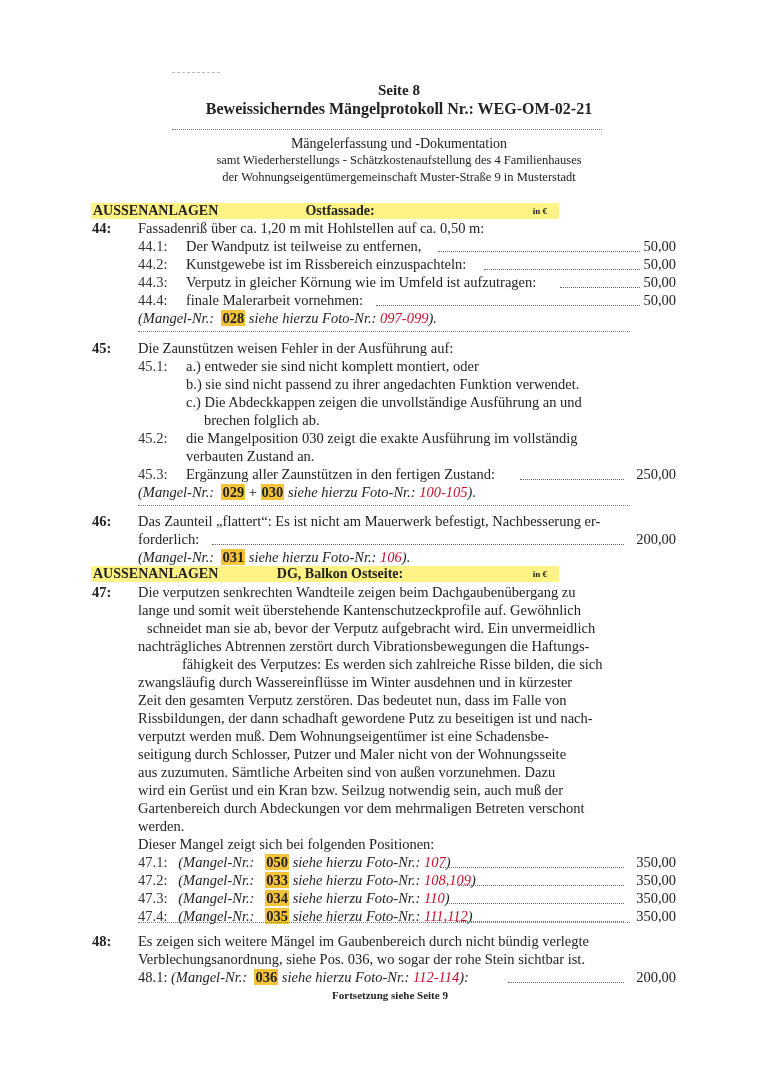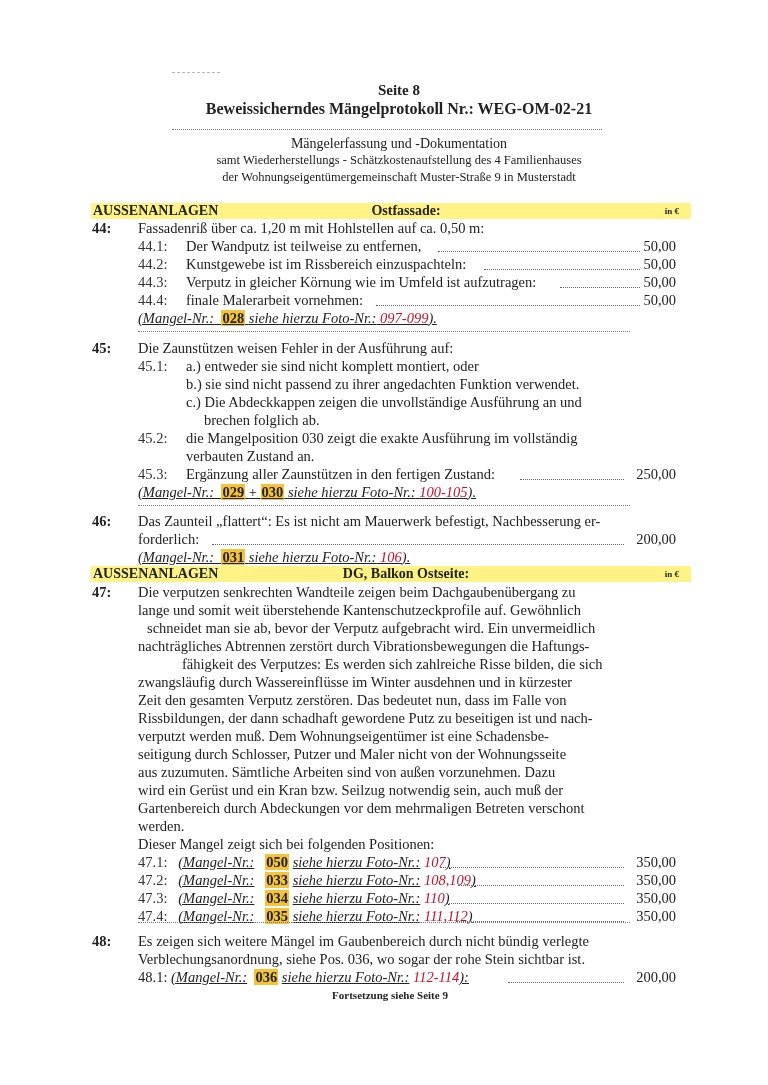--- a/index.html
+++ b/index.html
@@ -7,31 +7,31 @@
          font-family:"Liberation Serif", "DejaVu Serif", serif; color:#222; }
   .scan-mark { position:absolute; left:172px; top:72px; width:48px; height:2px; border-top:1px dashed #bbb; }
   .hdr { position:absolute; left:0; width:768px; text-align:center; }
   .page-no { top:82px; font-weight:bold; font-size:15px; left:15px; }
   .doc-title { top:100px; font-weight:bold; font-size:16px; left:15px; }
   .rule { position:absolute; left:172px; width:430px; border-top:1px dotted #777; }
   .sub1 { top:136px; font-size:14px; left:15px; }
   .sub2 { top:153px; font-size:12.5px; left:15px; }
   .sub3 { top:170px; font-size:12.5px; left:15px; }
 
-  .section-bar { position:absolute; left:91px; width:600px; height:16px; background:#fff385; font-weight:bold; font-size:14px; }
+  .section-bar { position:absolute; left:91px; width:468px; height:16px; background:#fff385; font-weight:bold; font-size:14px; }
   .section-bar .cat { position:absolute; left:2px; top:0; line-height:16px; }
   .section-bar .loc { position:absolute; left:0; width:100%; text-align:center; top:0; line-height:16px; padding-left:30px; box-sizing:border-box; }
   .section-bar .unit { position:absolute; right:12px; top:1px; font-size:9px; line-height:15px; }
 
   .line { position:absolute; font-size:14.5px; line-height:18px; white-space:nowrap; }
   .num { position:absolute; left:92px; font-weight:bold; font-size:14.5px; line-height:18px; }
   .lbl { color:#333; }
   .dots { position:absolute; border-bottom:1px dotted #666; height:0; }
   .amount { position:absolute; right:92px; font-size:14.5px; line-height:18px; text-align:right; }
-  .ref { font-style:italic;text-decoration:underline; }
+  .ref { font-style:italic; }
   .mark { background:#f5c338; font-weight:bold; font-style:normal; padding:0 1px; }
   .foto { color:#c8102e; font-style:italic; }
   .footer-note { position:absolute; left:0; width:768px; text-align:center; font-weight:bold; font-size:11px; top:989px; padding-left:12px; box-sizing:border-box; }
 </style>
 </head>
 <body>
 
 <div>
   <div class="scan-mark"></div>
 

